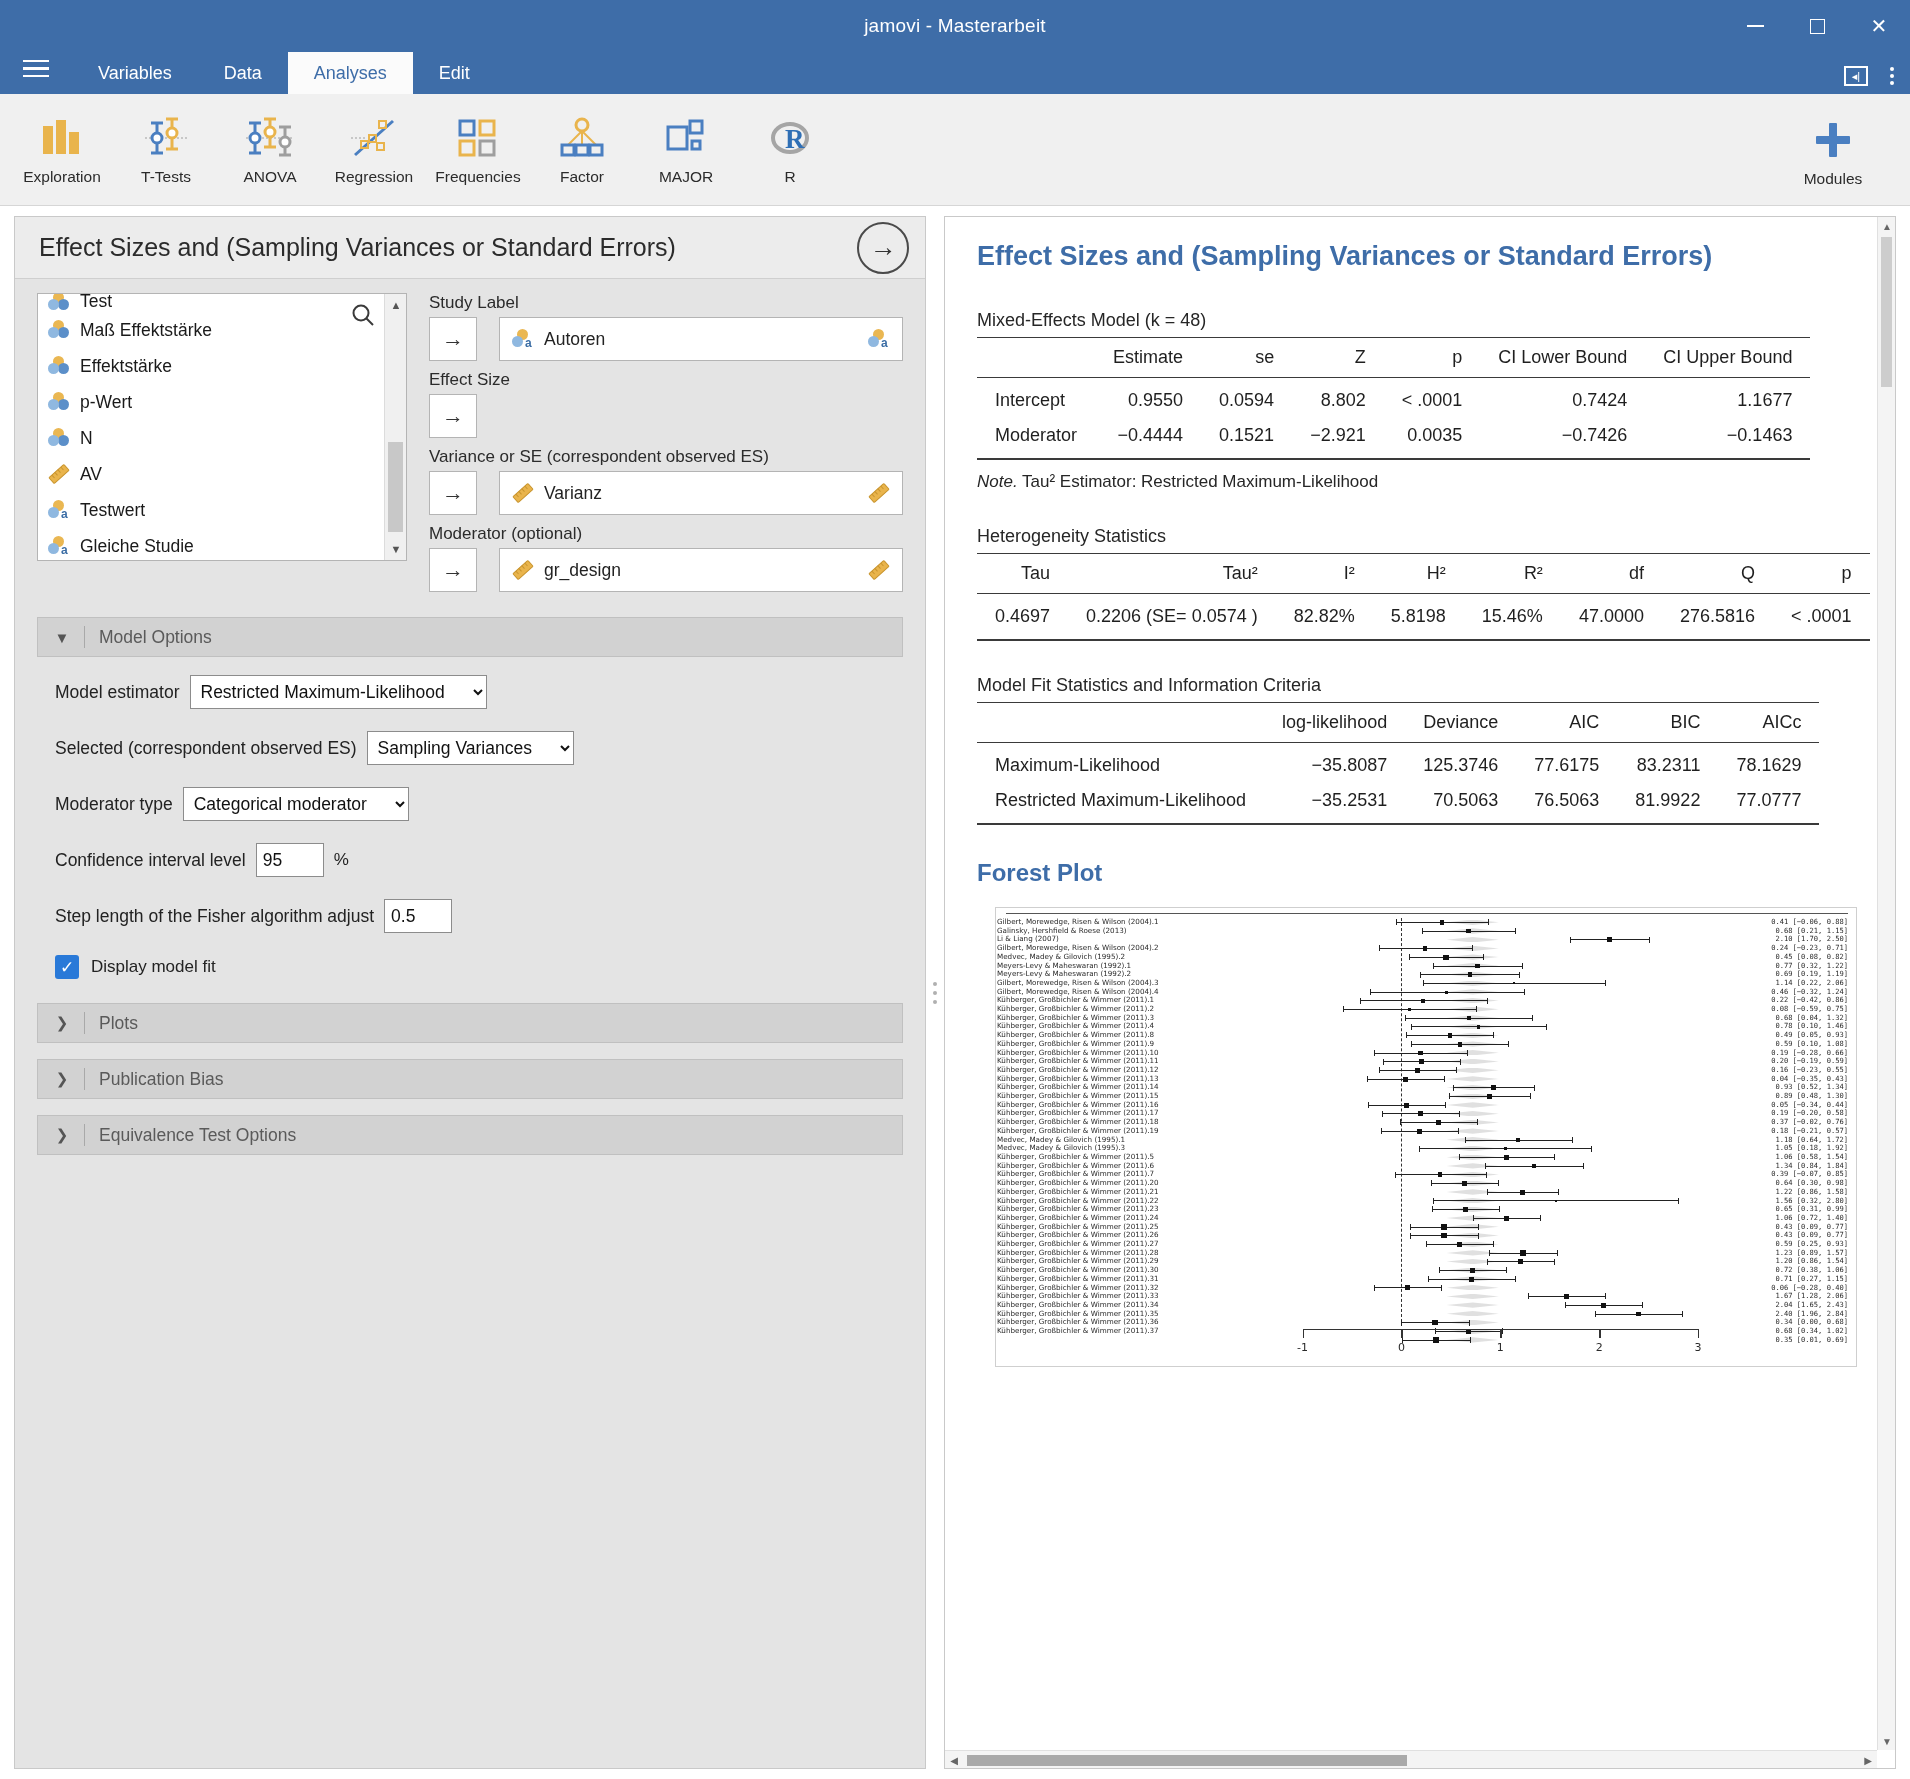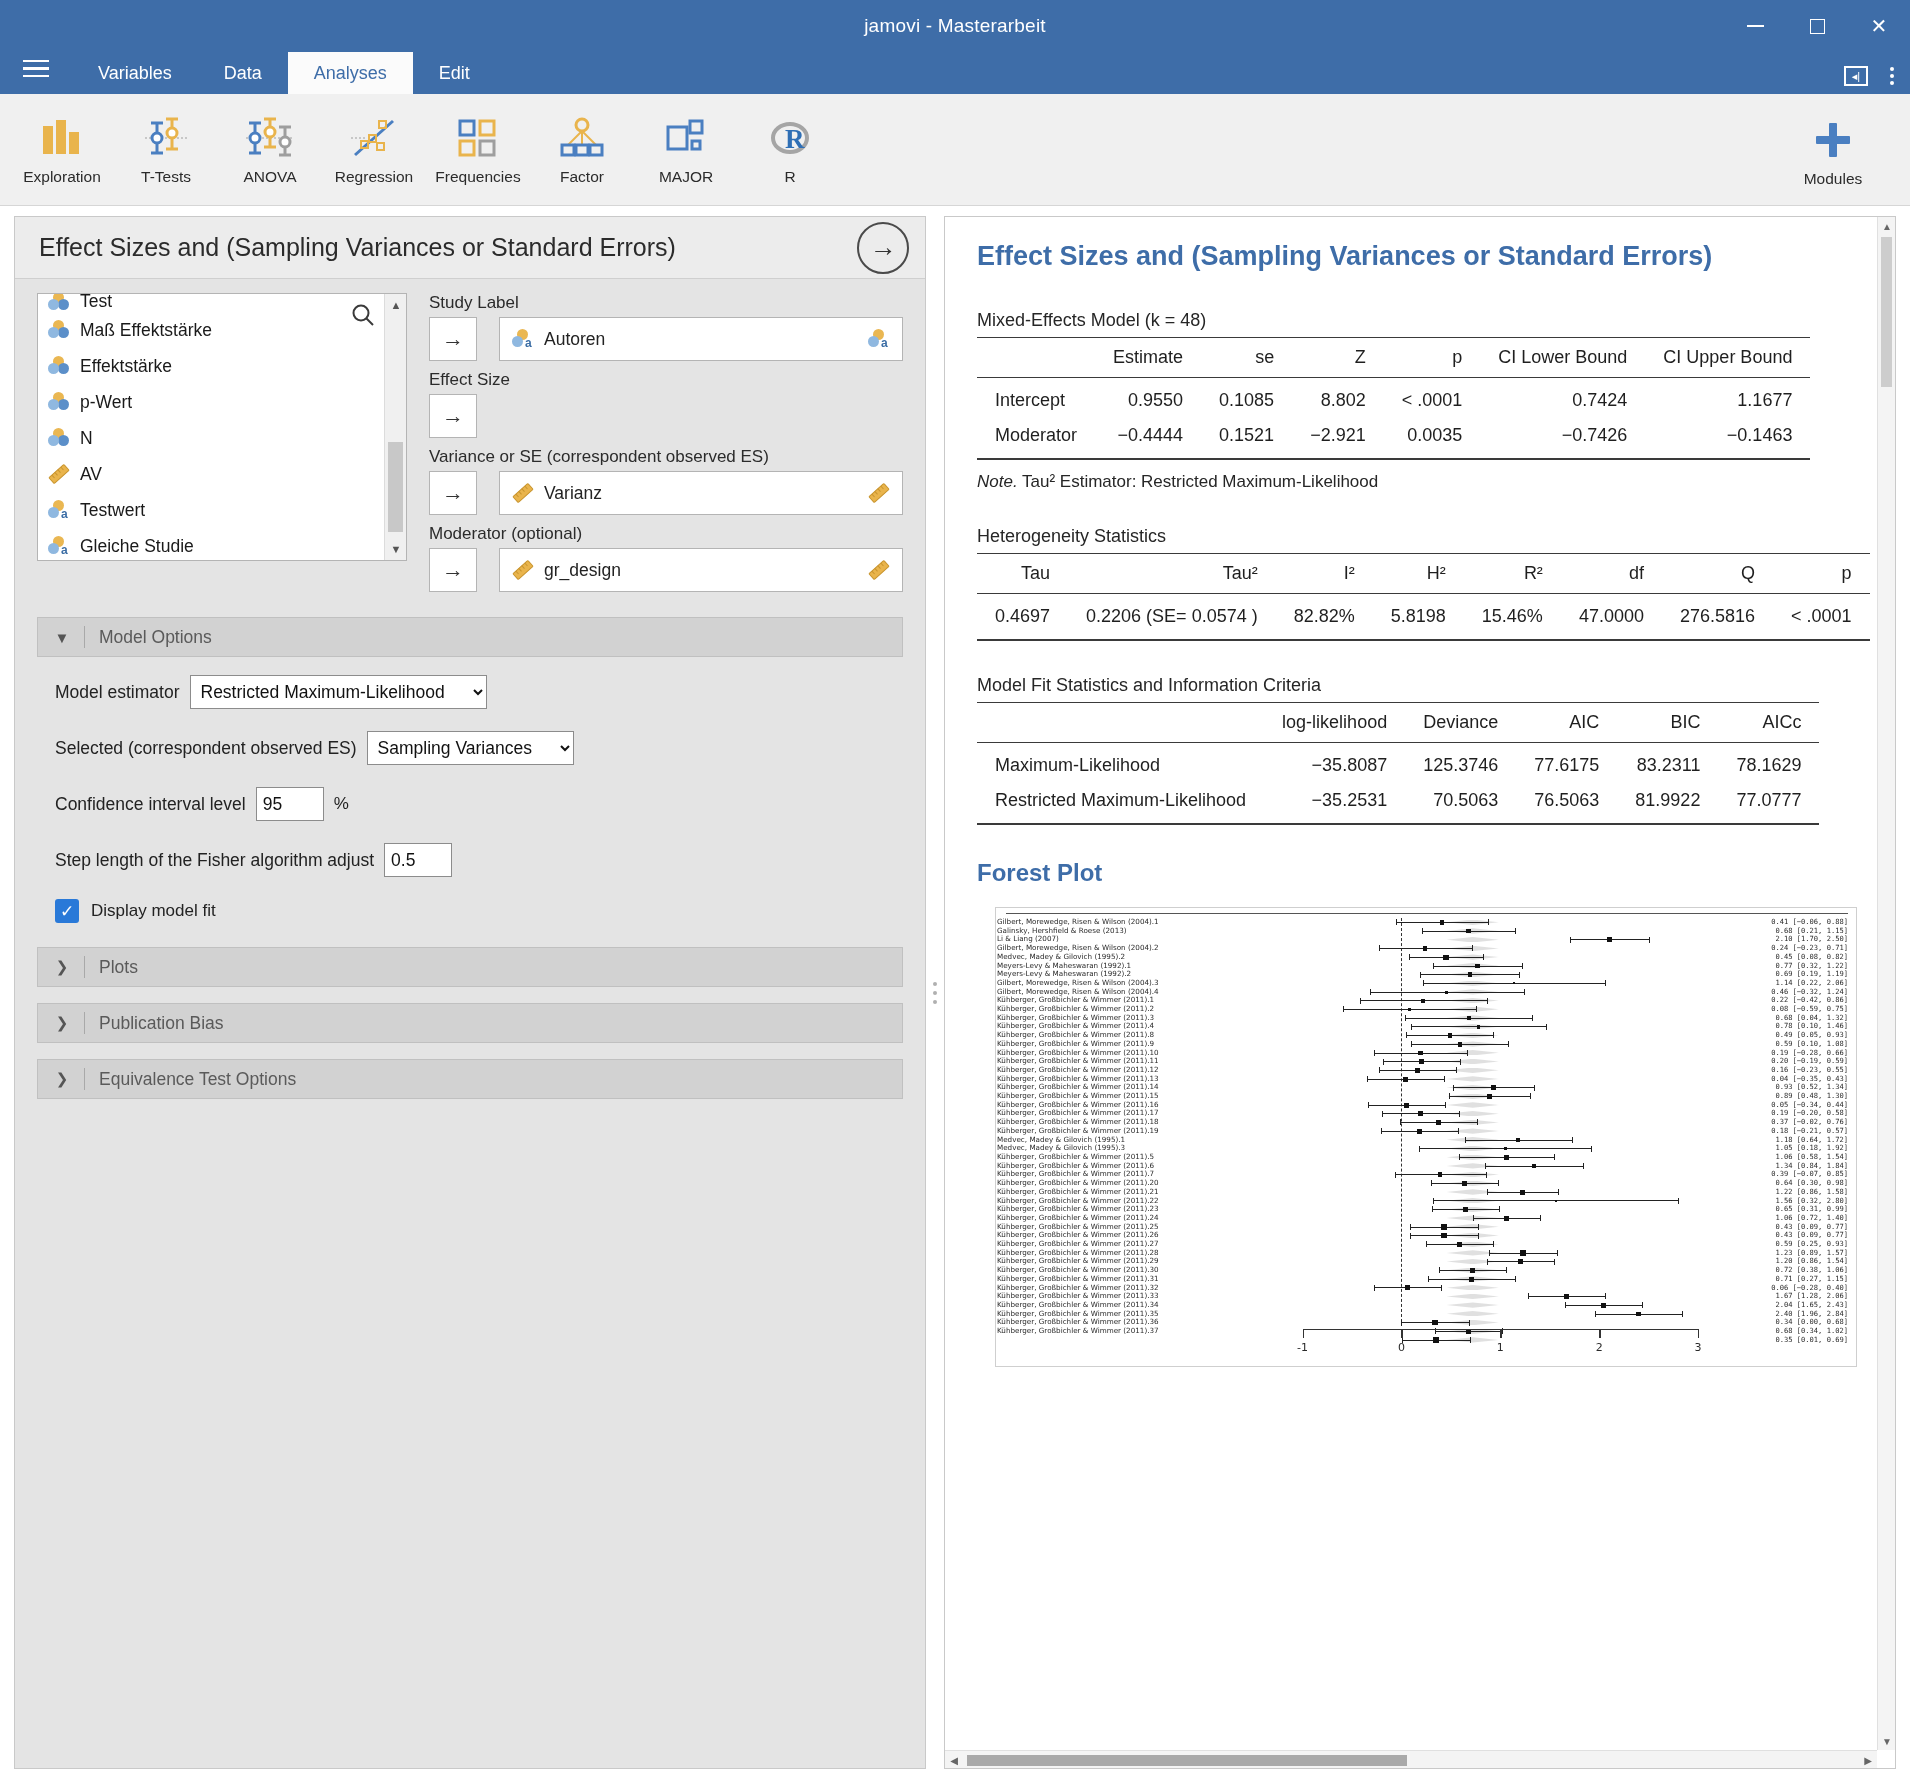--- a/index.html
+++ b/index.html
@@ -575,20 +575,26 @@
             <option>Restricted Maximum-Likelihood</option>
           </select>
         </div>
         <div class="frow">
           <label>Selected (correspondent observed ES)</label>
           <select>
             <option>Sampling Variances</option>
           </select>
         </div>
         <div class="frow">
+          <label>Moderator type</label>
+          <select>
+            <option>Categorical moderator</option>
+          </select>
+        </div>
+        <div class="frow">
           <label>Confidence interval level</label>
           <input type="text" class="num-in" value="95" style="">
           <span>%</span>
         </div>
         <div class="frow">
           <label>Step length of the Fisher algorithm adjust</label>
           <input type="text" class="num-in" value="0.5" style="">
         </div>
         <div class="chk-row">
           <span class="chkbox">✓</span>
@@ -637,21 +643,21 @@
               <th>Z</th>
               <th>p</th>
               <th>CI Lower Bound</th>
               <th>CI Upper Bound</th>
             </tr>
           </thead>
           <tbody>
             <tr>
               <td class="lcell">Intercept</td>
               <td>0.9550</td>
-              <td>0.1085</td>
+              <td>0.0594</td>
               <td>8.802</td>
               <td>&lt; .0001</td>
               <td>0.7424</td>
               <td>1.1677</td>
             </tr>
             <tr>
               <td class="lcell">Moderator</td>
               <td>−0.4444</td>
               <td>0.1521</td>
               <td>−2.921</td>

